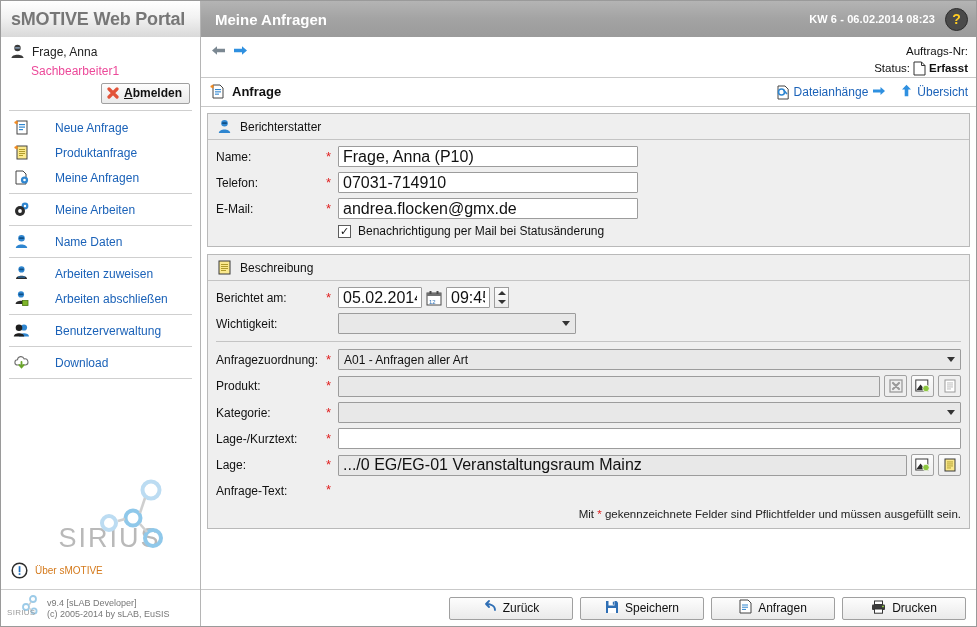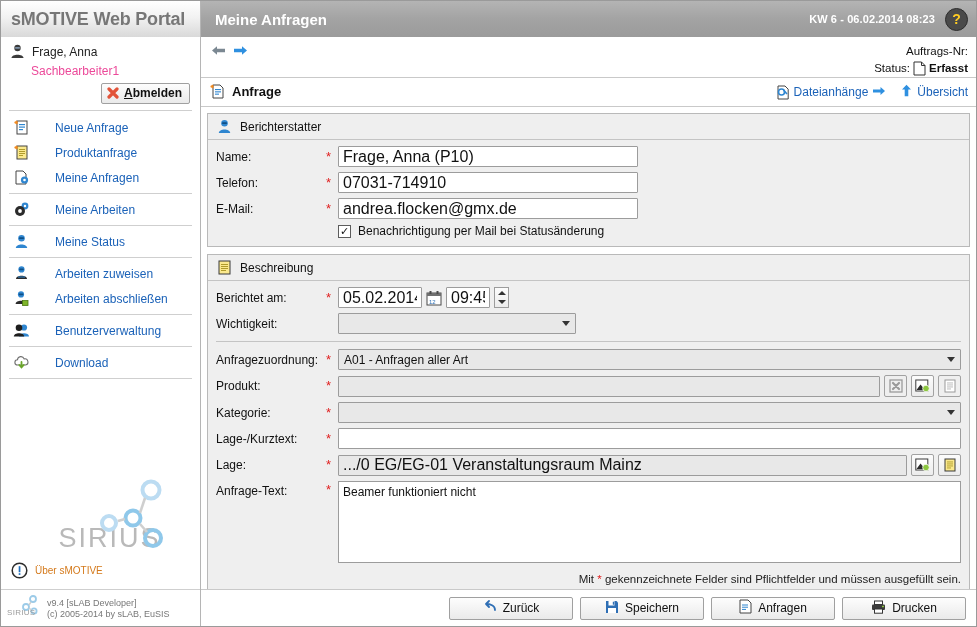--- a/index.html
+++ b/index.html
@@ -318,21 +318,21 @@
         <div class="nav-sep"></div>
 
         <div class="nav-item">
           <span class="ico">
             <svg width="17" height="17" viewBox="0 0 17 17">
               <circle cx="8.5" cy="5.2" r="3.3" fill="#2f86d0"></circle>
               <rect x="6" y="4.3" width="5" height="1.7" rx="0.8" fill="#0f4f85"></rect>
               <path d="M2.8 15 C2.8 10.3 14.2 10.3 14.2 15 Z" fill="#2f86d0"></path>
             </svg>
           </span>
-          <span>Meine Status</span>
+          <span>Name Daten</span>
         </div>
 
         <div class="nav-sep"></div>
 
         <div class="nav-item">
           <span class="ico">
             <svg width="17" height="17" viewBox="0 0 17 17">
               <circle cx="8.5" cy="4.4" r="3.1" fill="#2f86d0"></circle>
               <rect x="6.2" y="3.6" width="4.6" height="1.6" rx="0.7" fill="#0f4f85"></rect>
               <path d="M3 14 C3 9.6 14 9.6 14 14 Z" fill="#2b2b2b"></path>
@@ -674,23 +674,20 @@
                     <rect x="4" y="7.5" width="6" height="0.9" fill="#b09b2a"></rect>
                     <rect x="4" y="9.5" width="4" height="0.9" fill="#b09b2a"></rect>
                   </svg>
                 </span>
               </div>
             </div>
 
             <div class="frow" style="align-items:flex-start">
               <span class="flabel" style="padding-top:3px">Anfrage-Text:</span>
               <span class="freq" style="padding-top:3px">*</span>
-              <div class="fctl">
-                <textarea class="area" style="">Beamer funktioniert nicht</textarea>
-              </div>
             </div>
 
             <div class="hint">
               <span>Mit </span><span class="star">*</span><span> gekennzeichnete Felder sind Pflichtfelder und müssen ausgefüllt sein.</span>
             </div>
           </div>
         </div>
       </div>
 
       <div class="footer">

